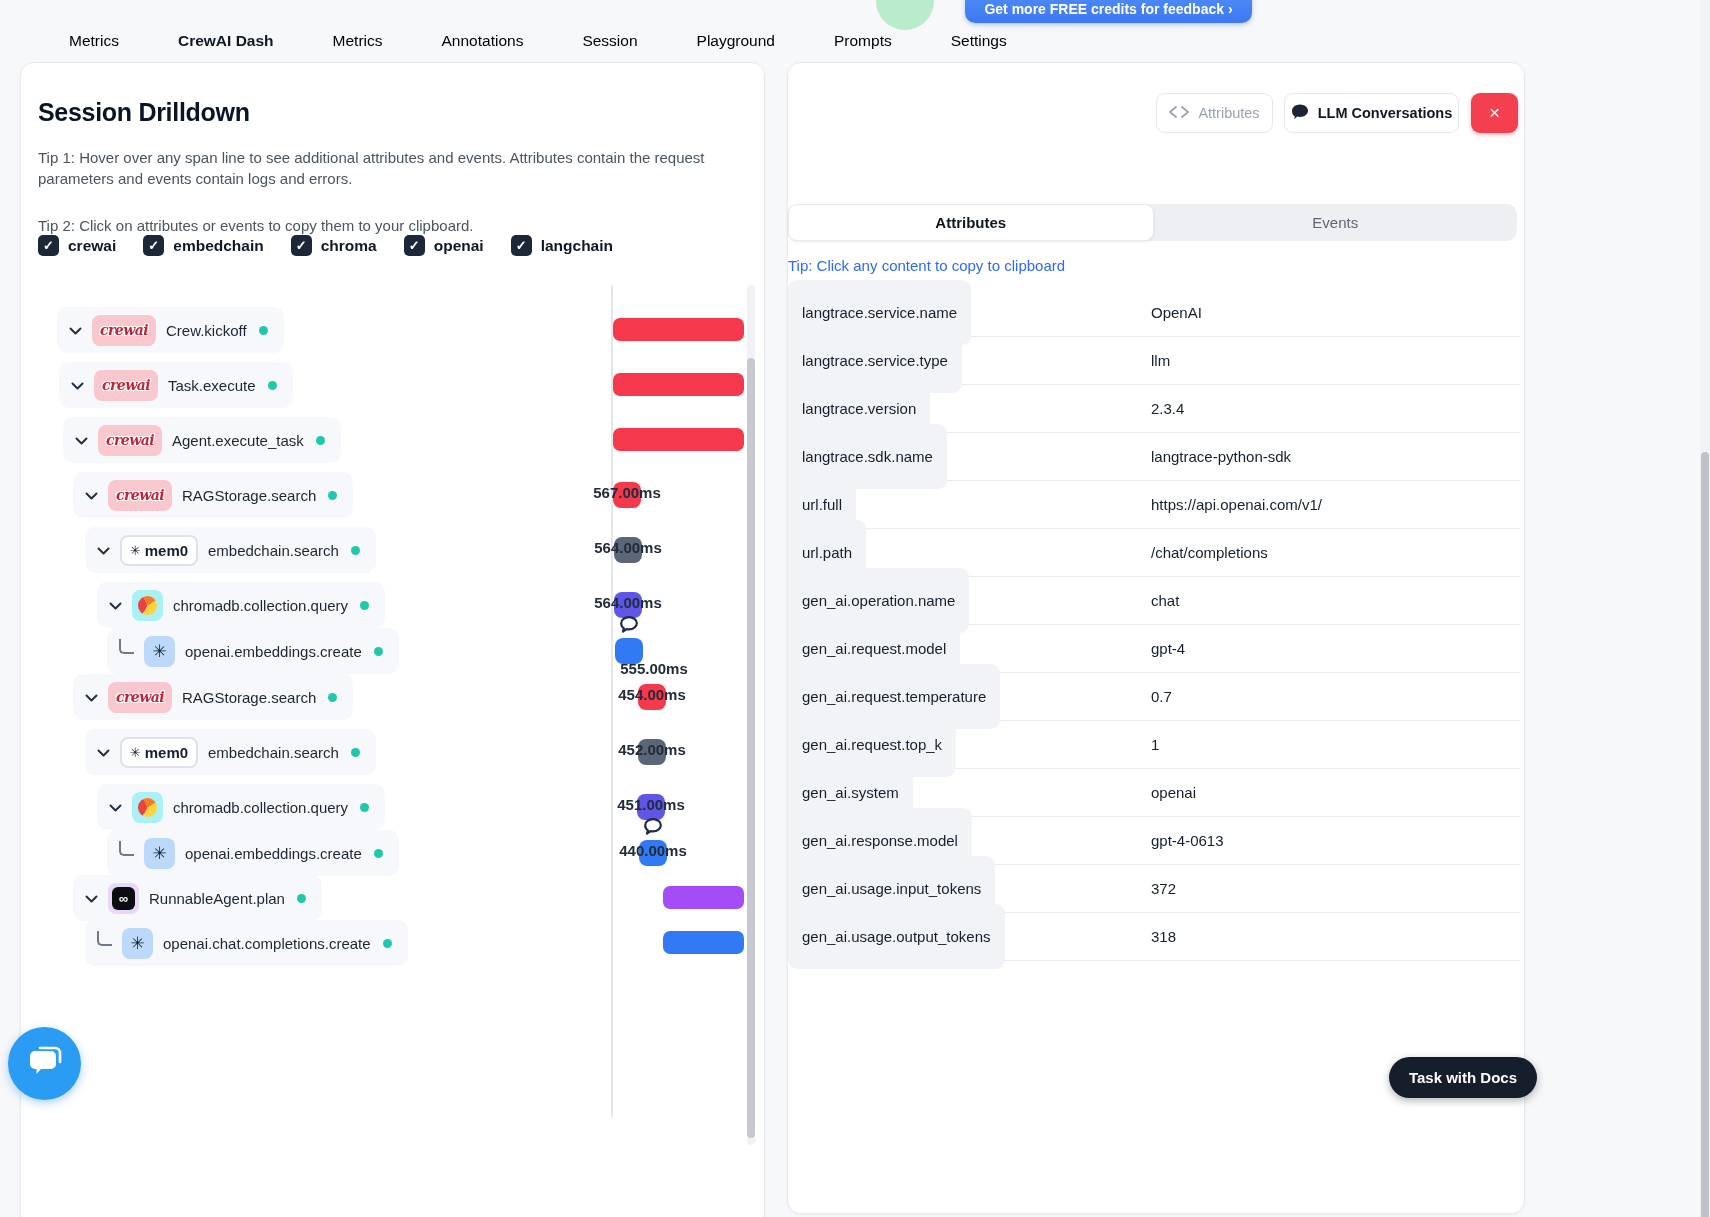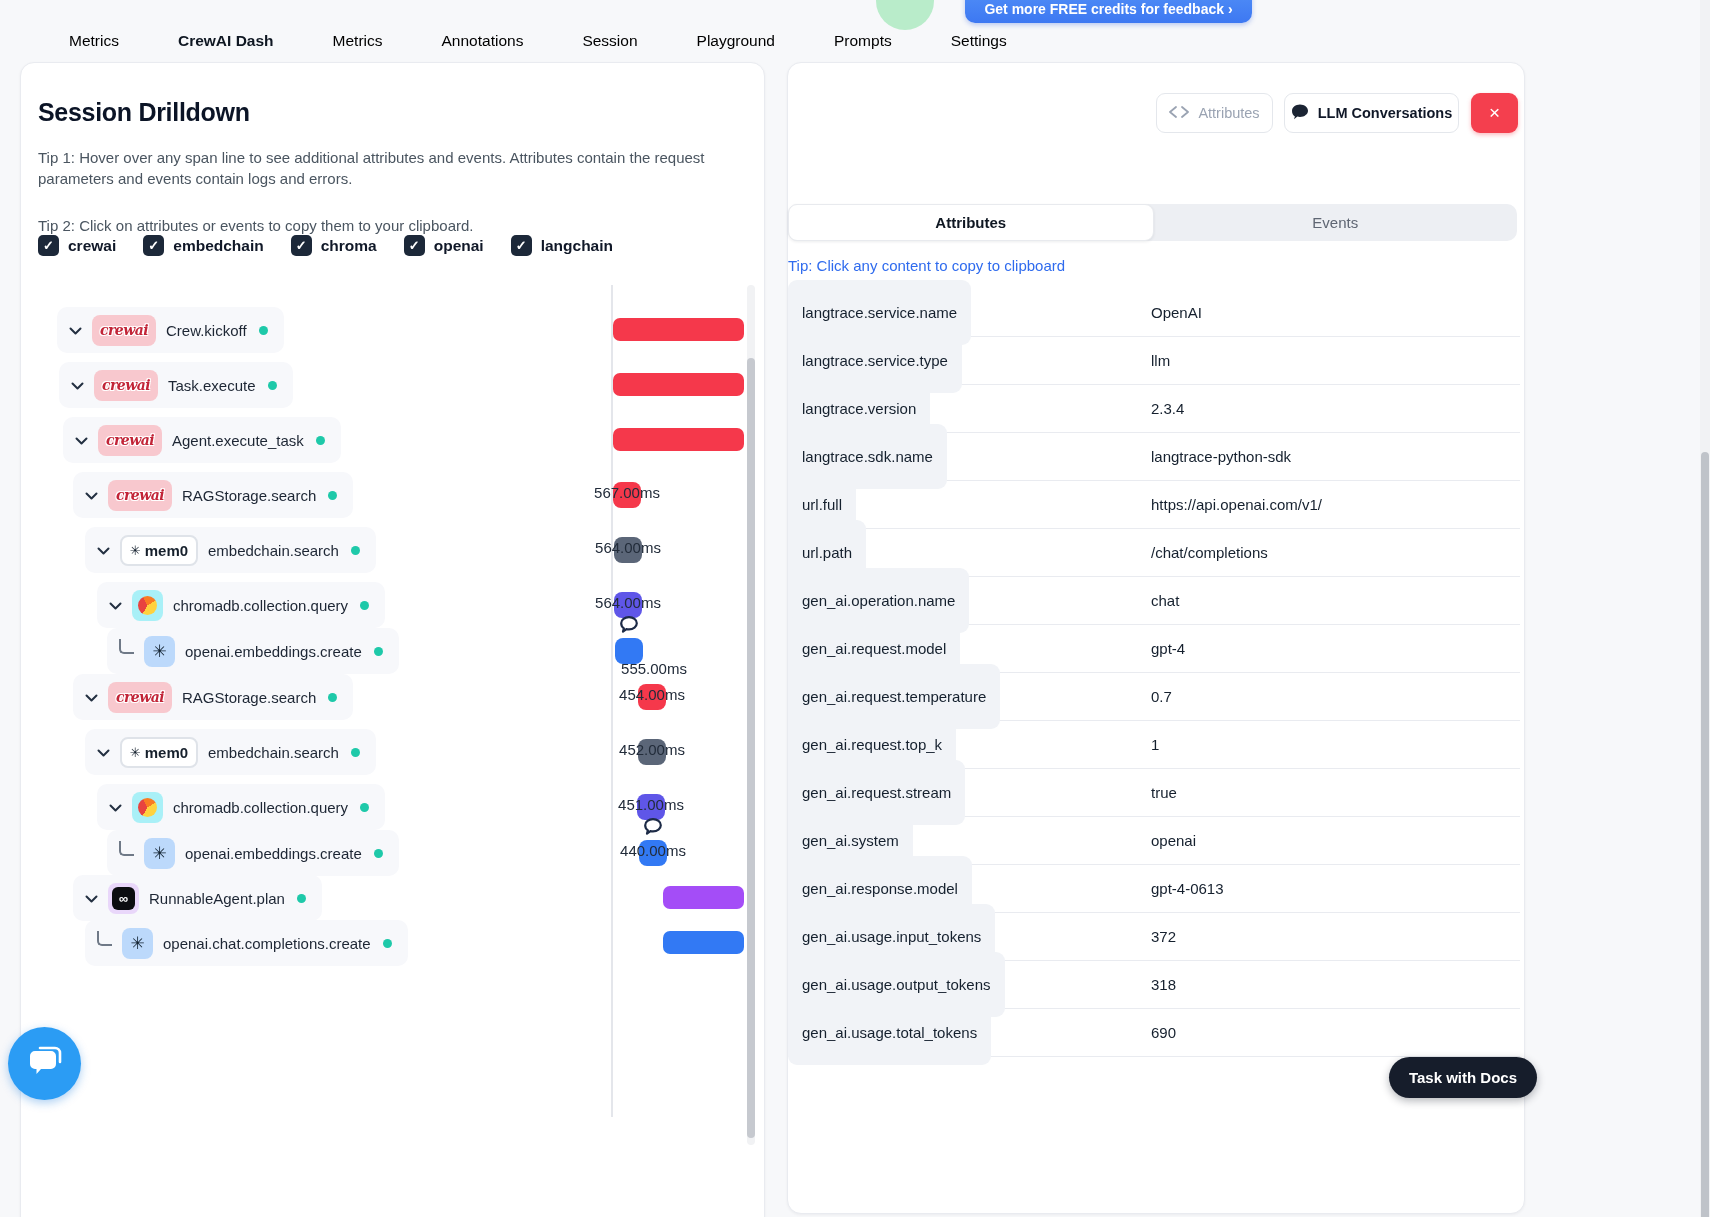--- a/index.html
+++ b/index.html
@@ -56,21 +56,21 @@
   .chroma-circle{width:19px;height:19px;border-radius:50%;background:conic-gradient(from 210deg,#e8433f 0 34%,#f97b22 34% 58%,#ffd23e 58% 100%);}
   .badge-openai{width:31px;height:31px;border-radius:8px;background:#bcd9fb;}
   .openai-glyph{font-size:17px;color:#10202f;line-height:1;}
   .badge-langchain{width:31px;height:31px;border-radius:8px;background:#e9d7fa;}
   .langchain-box{width:23px;height:23px;border-radius:6px;background:#0c0d10;display:flex;align-items:center;justify-content:center;}
   .langchain-glyph{color:#fff;font-size:13px;font-weight:700;line-height:1;}
   
   .bar{position:absolute;z-index:1;cursor:pointer;}
   .bar-long{height:23px;border-radius:7px;top:11px;}
   .bar-short{width:28px;height:26px;border-radius:8px;top:10px;}
-  .dur-label{position:absolute;top:12px;transform:translateX(-50%);z-index:2;font-size:15px;font-weight:400;color:#222c3a;white-space:nowrap;}
+  .dur-label{position:absolute;top:12px;transform:translateX(-50%);z-index:2;font-size:15px;font-weight:700;color:#222c3a;white-space:nowrap;}
   .bubble-icon{position:absolute;top:-13px;transform:translateX(-50%);z-index:2;}
   
   #left-scroll-track{position:absolute;left:726px;top:0;width:8px;height:860px;background:#f1f2f4;border-radius:4px;}
   #left-scroll-thumb{position:absolute;left:726px;top:73px;width:8px;height:780px;background:#c6c9cf;border-radius:4px;cursor:grab;}
   
   .toolbar-btn{position:absolute;top:30px;height:40px;box-sizing:border-box;border:1px solid #e4e7ec;border-radius:9px;background:#fff;
     display:flex;align-items:center;justify-content:center;gap:9px;cursor:pointer;}
   #attr-toolbar-btn{left:368px;width:117px;color:#9aa3b2;font-size:14.5px;font-weight:500;}
   #llm-btn{left:496px;width:175px;color:#101828;font-size:14.5px;font-weight:600;}
   #close-btn{left:683px;width:47px;background:#f43f4e;border:none;color:#fff;font-size:19px;font-weight:500;box-shadow:0 2px 4px rgba(244,63,78,.35);}
@@ -458,42 +458,34 @@
   </div>
       <div class="attr-row">
     <span class="attr-key">gen_ai.request.temperature</span>
     <span class="attr-value">0.7</span>
   </div>
       <div class="attr-row">
     <span class="attr-key">gen_ai.request.top_k</span>
     <span class="attr-value">1</span>
   </div>
       <div class="attr-row">
-    <span class="attr-key">gen_ai.request.stream</span>
-    <span class="attr-value">true</span>
-  </div>
-      <div class="attr-row">
     <span class="attr-key">gen_ai.system</span>
     <span class="attr-value">openai</span>
   </div>
       <div class="attr-row">
     <span class="attr-key">gen_ai.response.model</span>
     <span class="attr-value">gpt-4-0613</span>
   </div>
       <div class="attr-row">
     <span class="attr-key">gen_ai.usage.input_tokens</span>
     <span class="attr-value">372</span>
   </div>
       <div class="attr-row">
     <span class="attr-key">gen_ai.usage.output_tokens</span>
     <span class="attr-value">318</span>
-  </div>
-      <div class="attr-row">
-    <span class="attr-key">gen_ai.usage.total_tokens</span>
-    <span class="attr-value">690</span>
   </div>
     </div>
 </div>
 
 <div id="chat-widget">
   <span>
     <svg width="36" height="34" viewBox="0 0 36 34">
       <path d="M13 3h15a5 5 0 0 1 5 5v9" fill="none" stroke="#fff" stroke-width="2.6" stroke-linecap="round"></path>
       <path d="M8 6h16a5 5 0 0 1 5 5v8a5 5 0 0 1-5 5H14l-4.5 5v-5H8a5 5 0 0 1-5-5v-8a5 5 0 0 1 5-5z" fill="#fff"></path>
     </svg>

